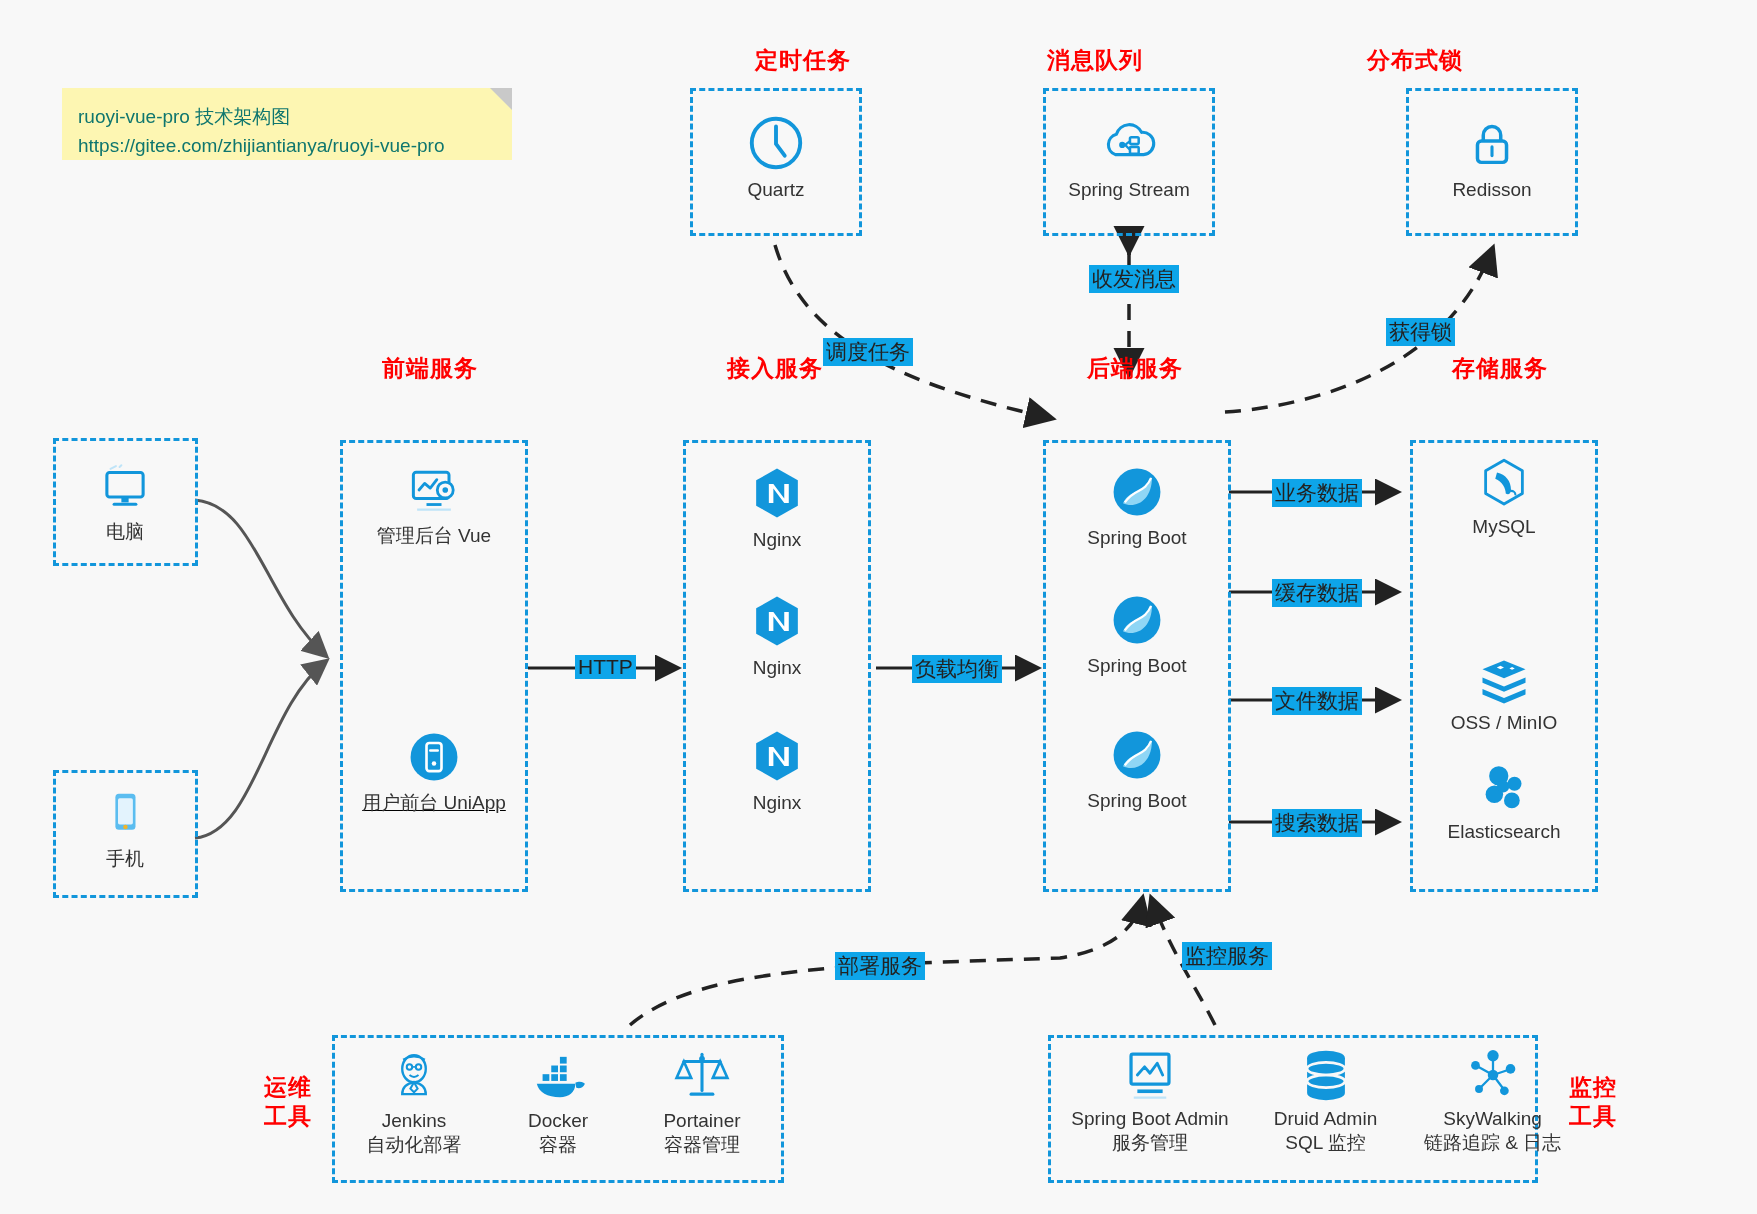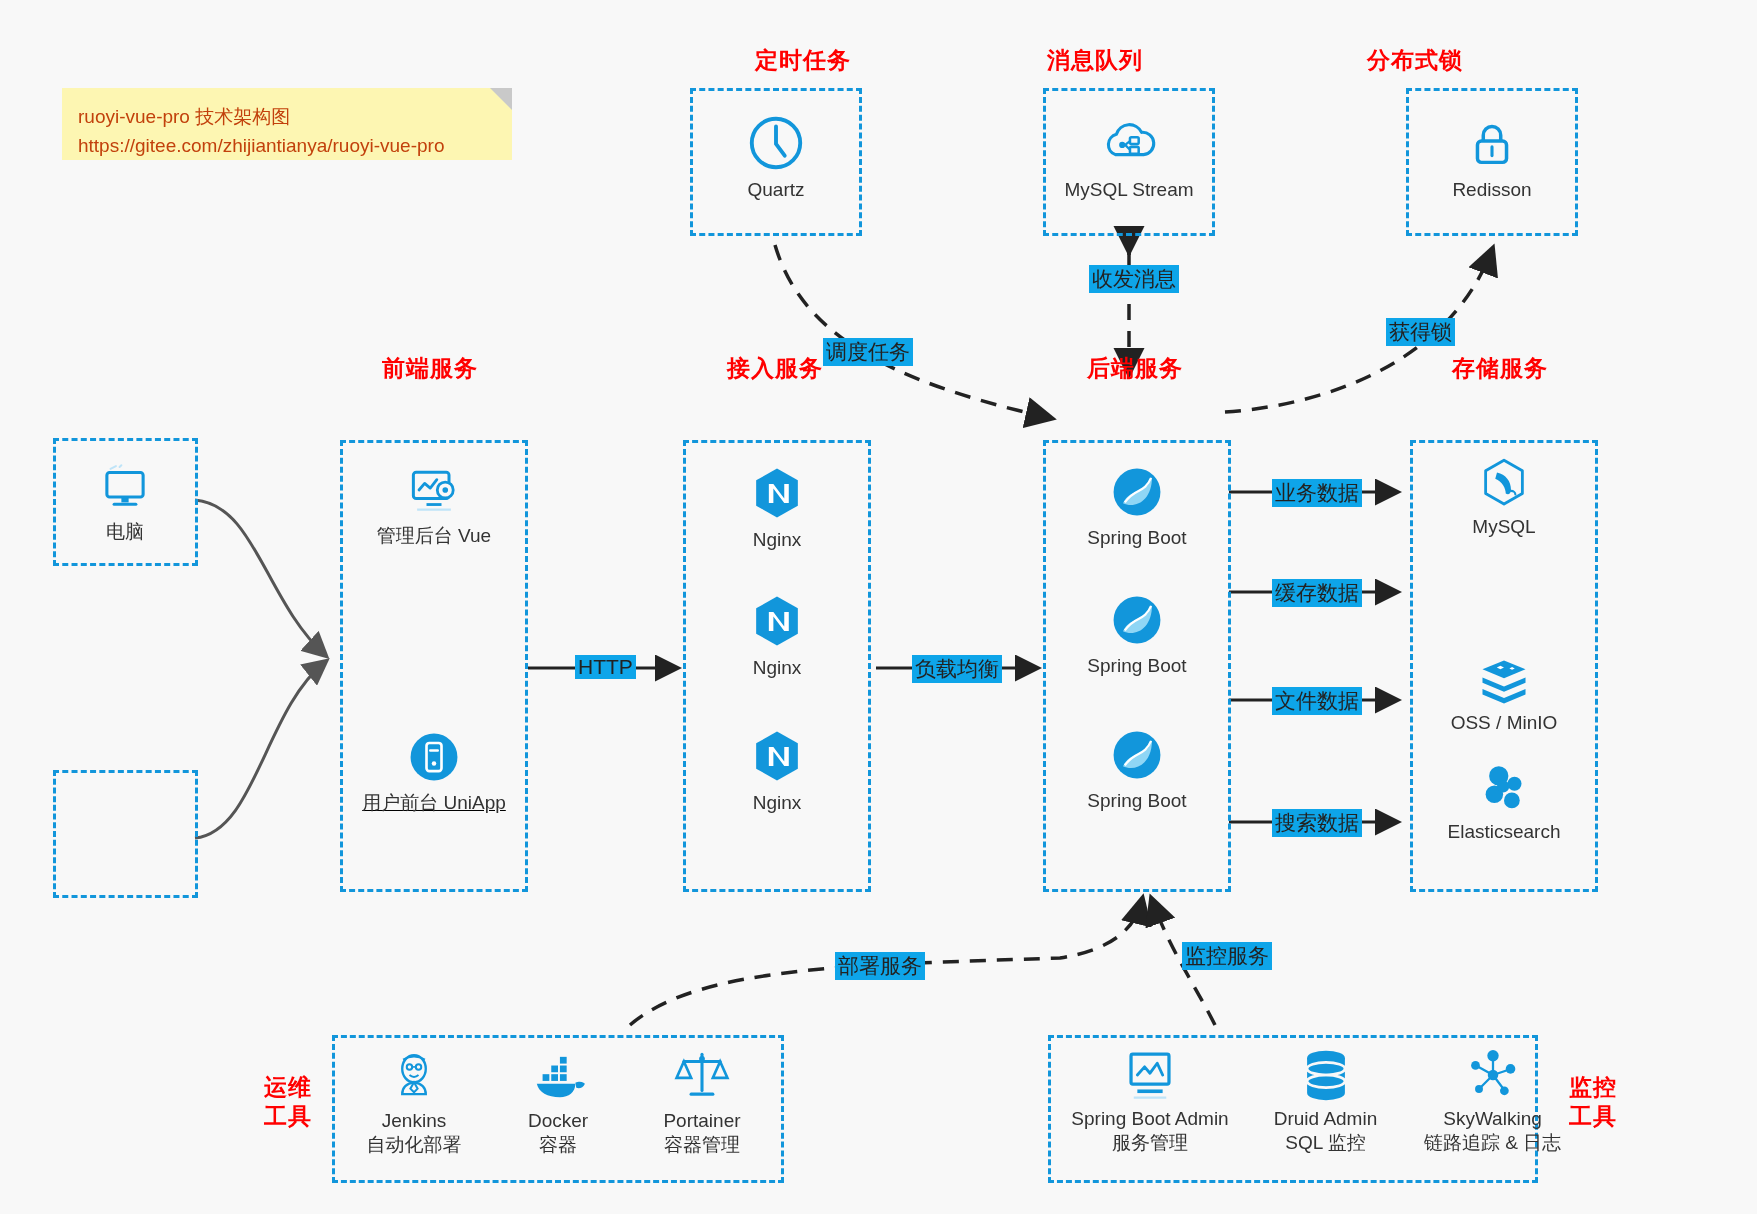--- a/index.html
+++ b/index.html
@@ -45,21 +45,21 @@
   }
   .node .lbl2{
     font-size:19px;color:#333;line-height:1.25;white-space:nowrap;
   }
   .ico{display:block;margin:0 auto;}
 
   
   .note{
     position:absolute;
     background:#fdf6b2;
-    color:#c2410c;
+    color:#0f766e;
     font-size:19px;
     line-height:1.55;
     padding:14px 16px 12px 16px;
     box-sizing:border-box;
   }
   .note .fold{
     position:absolute;right:0;top:0;
     width:0;height:0;
     border-left:22px solid transparent;
     border-top:22px solid #c9c9c9;
@@ -138,21 +138,21 @@
   <div class="sect-title" style="left:980px;top:45px;width:230px;">消息队列</div>
   <div class="box" style="left:1043px;top:88px;width:172px;height:148px;"></div>
   <div class="node" style="left:1054px;top:112px;">
     <svg class="ico" width="62" height="62" viewBox="0 0 64 64">
       <path d="M18,44 a11,11 0 0 1 1,-21 a14,14 0 0 1 26,-2 a10,10 0 0 1 2,23 z" fill="none" stroke="#1296db" stroke-width="3.2" stroke-linejoin="round"></path>
       <circle cx="25" cy="34" r="3.2" fill="#1296db"></circle>
       <rect x="33" y="26" width="9" height="7" rx="1.4" fill="none" stroke="#1296db" stroke-width="2.6"></rect>
       <rect x="33" y="36" width="9" height="7" rx="1.4" fill="none" stroke="#1296db" stroke-width="2.6"></rect>
       <path d="M28,34 L33,30 M28,34 L33,39" stroke="#1296db" stroke-width="2.4" fill="none"></path>
     </svg>
-    <div class="lbl">MySQL Stream</div>
+    <div class="lbl">Spring Stream</div>
   </div>
 
   <div class="sect-title" style="left:1300px;top:45px;width:230px;">分布式锁</div>
   <div class="box" style="left:1406px;top:88px;width:172px;height:148px;"></div>
   <div class="node" style="left:1417px;top:112px;">
     <svg class="ico" width="62" height="62" viewBox="0 0 64 64">
       <rect x="17" y="30" width="30" height="22" rx="4" fill="none" stroke="#1296db" stroke-width="3.6"></rect>
       <path d="M23,30 v-6 a9,9 0 0 1 18,0 v6" fill="none" stroke="#1296db" stroke-width="3.6"></path>
       <path d="M32,36 v9" stroke="#1296db" stroke-width="3.2" stroke-linecap="round"></path>
     </svg>
@@ -169,20 +169,28 @@
     <svg class="ico" width="60" height="58" viewBox="0 0 64 64">
       <rect x="12" y="16" width="40" height="27" rx="3" fill="none" stroke="#1296db" stroke-width="3.4"></rect>
       <path d="M28,43 h8 v6 h-8 z" fill="#1296db"></path>
       <path d="M20,51 h24" stroke="#1296db" stroke-width="3.4" stroke-linecap="round"></path>
       <path d="M16,12 l6,-3 M26,10 l2,-2" stroke="#bfe4f8" stroke-width="2.2" stroke-linecap="round"></path>
     </svg>
     <div class="lbl">电脑</div>
   </div>
 
   <div class="box" style="left:53px;top:770px;width:145px;height:128px;"></div>
+  <div class="node" style="left:50px;top:783px;width:150px;">
+    <svg class="ico" width="56" height="60" viewBox="0 0 64 64">
+      <rect x="21" y="10" width="23" height="41" rx="4" fill="#5bbdf0"></rect>
+      <rect x="24" y="15" width="17" height="30" rx="2" fill="#e3f3fd"></rect>
+      <circle cx="32.5" cy="48" r="2.6" fill="#f0b429"></circle>
+    </svg>
+    <div class="lbl">手机</div>
+  </div>
 
   <div class="box" style="left:340px;top:440px;width:188px;height:452px;"></div>
   <div class="node" style="left:359px;top:460px;width:150px;">
     <svg class="ico" width="62" height="60" viewBox="0 0 64 64">
       <rect x="10" y="13" width="38" height="28" rx="3" fill="none" stroke="#1296db" stroke-width="3.2"></rect>
       <path d="M16,32 l6,-7 l6,5 l7,-9" fill="none" stroke="#1296db" stroke-width="3" stroke-linecap="round" stroke-linejoin="round"></path>
       <circle cx="44" cy="32" r="8.5" fill="#f8f8f8" stroke="#1296db" stroke-width="3"></circle>
       <circle cx="44" cy="32" r="3" fill="#1296db"></circle>
       <path d="M24,46 h16 v3 h-16 z" fill="#1296db"></path>
       <path d="M14,53 h36" stroke="#bfe4f8" stroke-width="2.4"></path>

